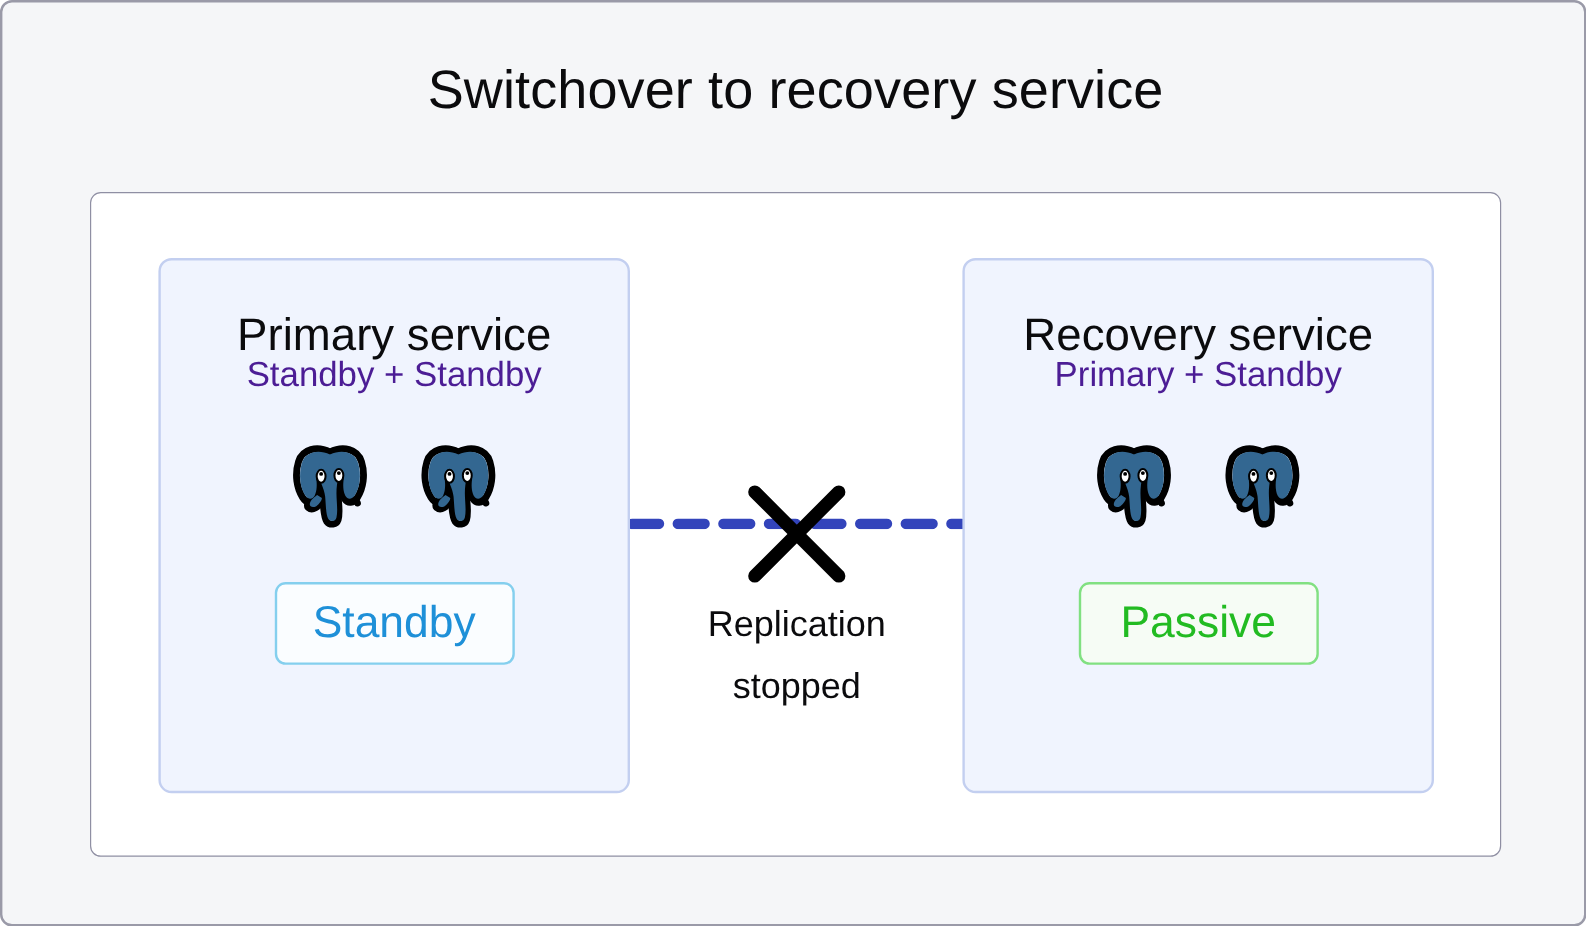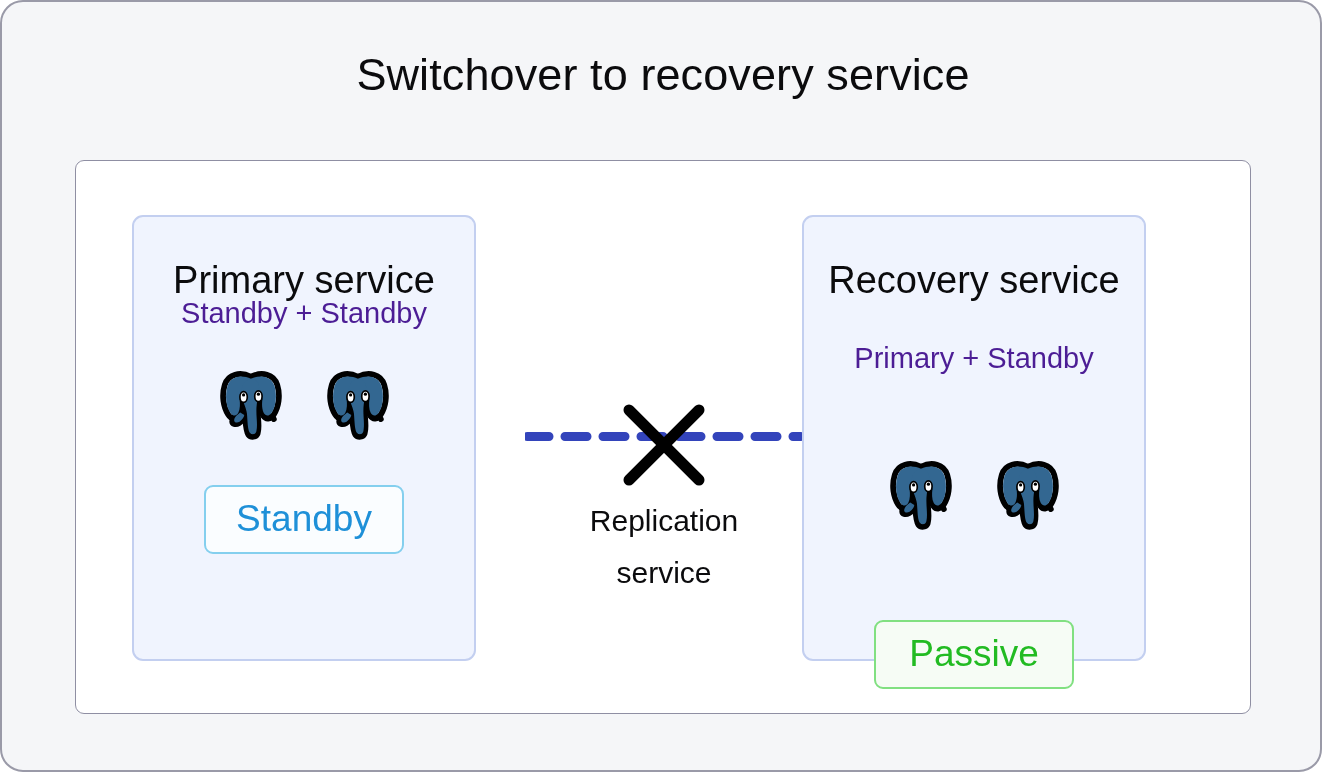--- a/index.html
+++ b/index.html
@@ -11,21 +11,21 @@
   body {
     font-family: "Liberation Sans", sans-serif;
   }
   #page {
     position: relative;
     width: 1322px;
     height: 772px;
     box-sizing: border-box;
     background: #f5f6f8;
     border: 2px solid #9a9aa8;
-    border-radius: 23px;
+    border-radius: 10px;
     overflow: hidden;
   }
   #diagram-title {
     position: absolute;
     left: 0;
     top: 47px;
     width: 1322px;
     text-align: center;
     font-size: 45px;
     font-weight: 300;
@@ -40,32 +40,32 @@
     width: 1176px;
     height: 554px;
     box-sizing: border-box;
     background: #ffffff;
     border: 1.6px solid #8f8fa3;
     border-radius: 9px;
   }
   .service-panel {
     position: absolute;
     top: 54px;
-    width: 344px;
+    width: 393px;
     height: 446px;
     box-sizing: border-box;
     background: #f0f4fe;
     border: 2px solid #c3cff0;
     border-radius: 11px;
     display: flex;
     flex-direction: column;
     align-items: center;
   }
   #panel-primary { left: 56px; }
-  #panel-recovery { left: 726px; gap: 45px; }
+  #panel-recovery { left: 726px; }
   .panel-title {
     margin-top: 44px;
     font-size: 38px;
     font-weight: 300;
     color: #0b0b0d;
     line-height: 1;
     white-space: nowrap;
   }
   .panel-subtitle {
     font-size: 29px;
@@ -210,21 +210,21 @@
         <line x1="2" y1="4.5" x2="276" y2="4.5" stroke="#3344bb" stroke-width="9" stroke-linecap="round" stroke-dasharray="22 16"></line>
       </svg>
       <svg id="replication-cross" viewBox="0 0 90 90">
         <g stroke="#000000" stroke-width="11" stroke-linecap="round">
           <line x1="10" y1="10" x2="80" y2="80"></line>
           <line x1="80" y1="10" x2="10" y2="80"></line>
         </g>
       </svg>
       <div id="replication-caption">
         <div>Replication</div>
-        <div>service</div>
+        <div>stopped</div>
       </div>
     </div>
 
     <div class="service-panel" id="panel-recovery">
       <div class="panel-title">Recovery service</div>
       <div class="panel-subtitle">Primary + Standby</div>
       <div class="node-row">
         <span>
           <svg class="pg-logo" viewBox="0 0 100 104" aria-hidden="true">
             <g stroke="#000000" stroke-width="8.5" stroke-linecap="round" stroke-linejoin="round" fill="none">

